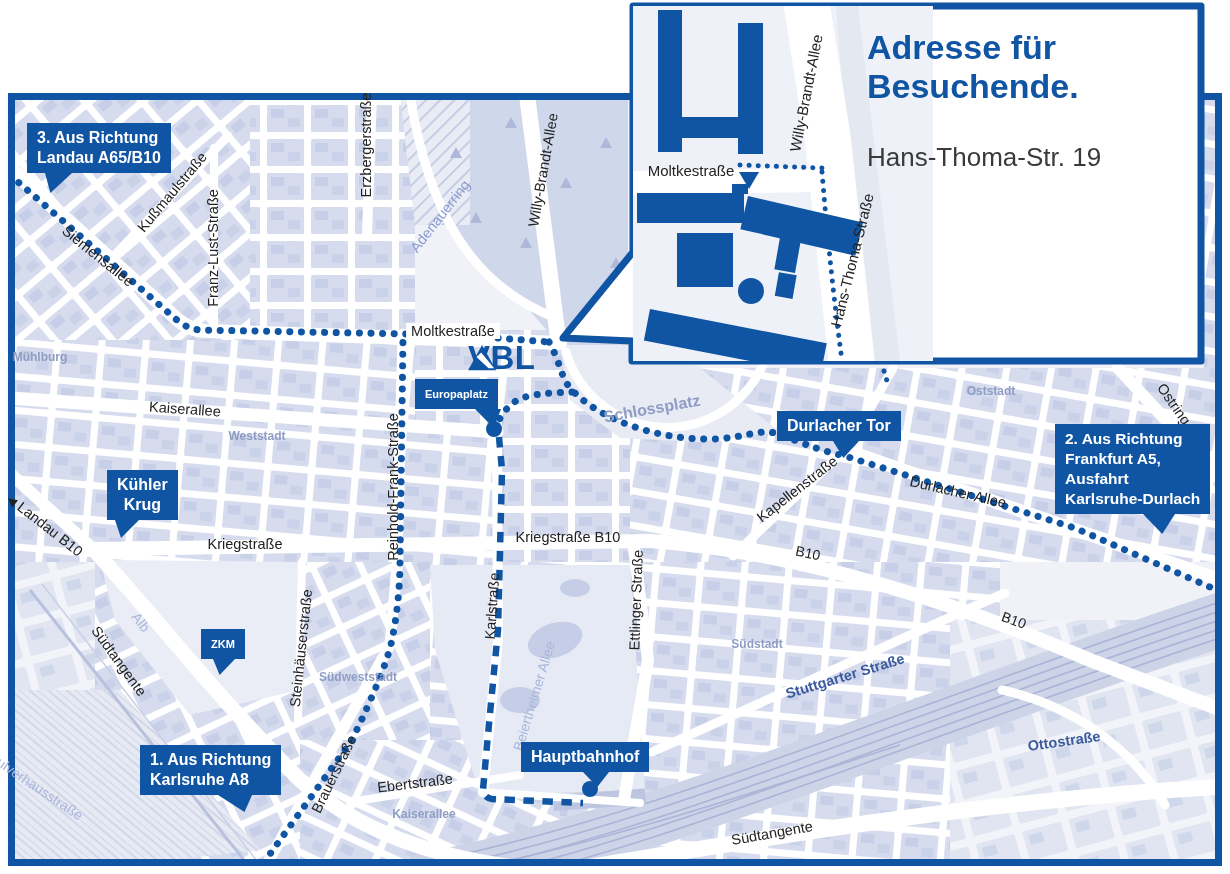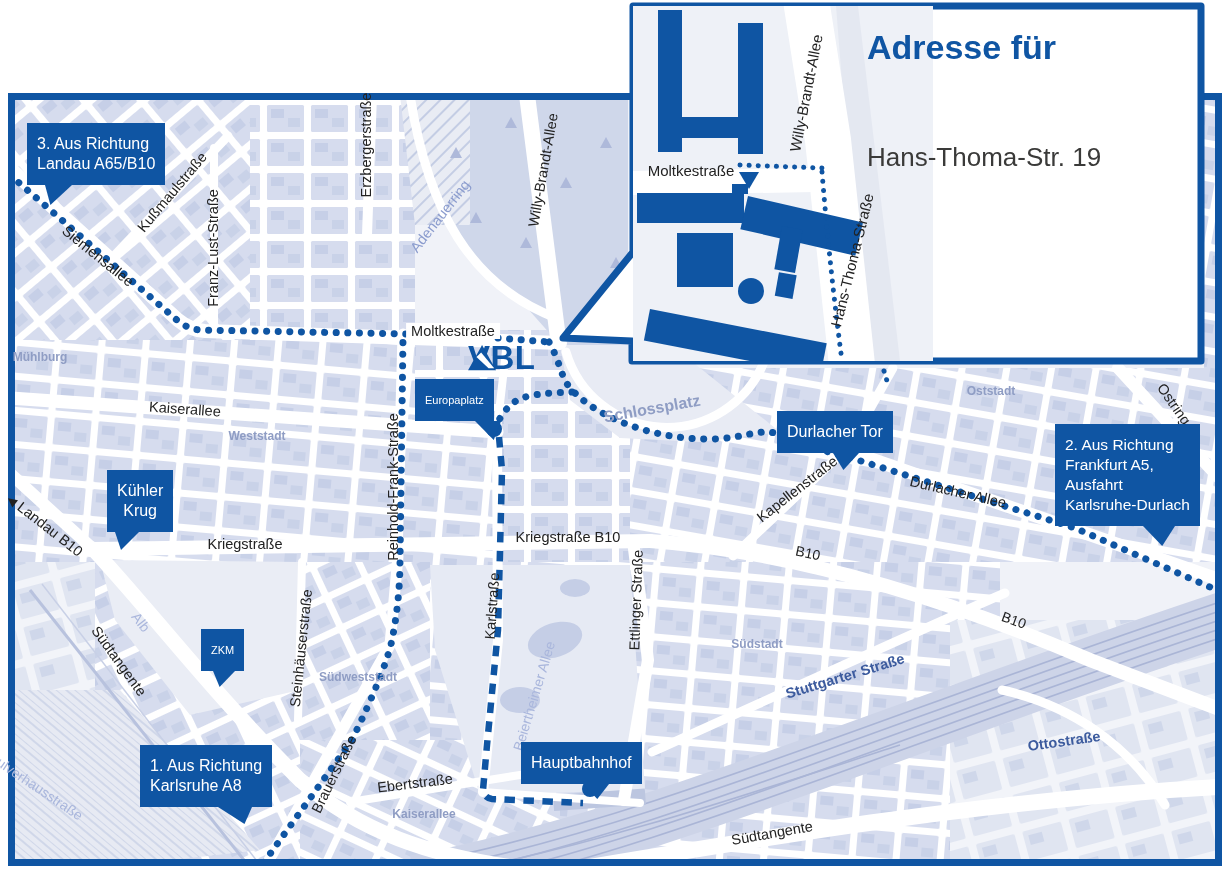--- a/index.html
+++ b/index.html
@@ -6,22 +6,22 @@
   #stage{position:relative;width:1230px;height:874px;overflow:hidden;background:#fff;
          font-family:"Liberation Sans",sans-serif;--blue:#0f55a3;}
   #stage svg{position:absolute;left:0;top:0;}
   .lbl{position:absolute;white-space:nowrap;transform:translate(-50%,-50%) rotate(var(--r,0deg));
        font-size:14.5px;color:#222;}
   .lbl.bg{background:#fff;padding:0 5px;}
   .di{font-weight:bold;font-size:12px;color:#8f9dc4;}
   .lt{color:#a9b6dc;font-size:14px;}
   .lt2{color:#8b9cce;font-size:14.5px;}
   .bl{color:#3c5b9e;font-weight:bold;font-size:14.5px;}
-  .co{position:absolute;background:var(--blue);color:#fff;font-weight:normal;
-      font-size:16px;line-height:20px;padding:11px 10px;}
+  .co{position:absolute;background:var(--blue);color:#fff;font-weight:bold;
+      font-size:16px;line-height:20px;padding:5px 10px;}
   .co .tail{position:absolute;top:100%;background:var(--blue);clip-path:var(--tp);}
   .co.center{text-align:center;margin-left:47px;}
   .vbl{position:absolute;display:flex;align-items:flex-end;gap:2px;}
   .vbl span{font-weight:bold;font-size:33px;line-height:28px;color:var(--blue);letter-spacing:.5px;}
   .inset-title{position:absolute;color:var(--blue);font-weight:bold;font-size:34px;line-height:39px;}
   .inset-addr{position:absolute;color:#3a3a39;font-size:26px;line-height:34px;}
   .ist{position:absolute;white-space:nowrap;transform:translate(-50%,-50%) rotate(var(--r,0deg));
        font-size:15px;color:#222;}
 </style>
 </head>
@@ -302,20 +302,21 @@
   <div>Karlsruhe-Durlach</div>
   <i class="tail" style="left:88px;width:32px;height:20px;--tp:polygon(0 0,100% 0,60% 100%)"></i>
 </div>
 <div class="co" style="left:521px;top:742px">
   <div>Hauptbahnhof</div>
   <i class="tail" style="left:62px;width:26px;height:15px;--tp:polygon(0 0,100% 0,55% 100%)"></i>
 </div>
 
 <div class="inset-title" style="left:867px;top:28px">
   <div>Adresse für</div>
+  <div>Besuchende.</div>
 </div>
 <div class="inset-addr" style="left:867px;top:140px">
   <div>Hans-Thoma-Str. 19</div>
 </div>
 <div class="ist" style="left:691px;top:170px">Moltkestraße</div>
 <div class="ist" style="left:806px;top:93px;--r:-79deg">Willy-Brandt-Allee</div>
 <div class="ist" style="left:852px;top:260px;--r:-76deg">Hans-Thoma-Straße</div>
 
 </div>
 

